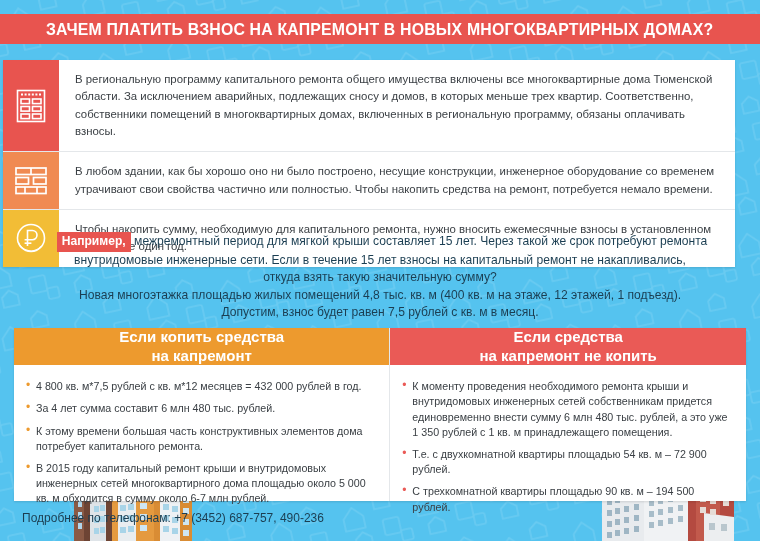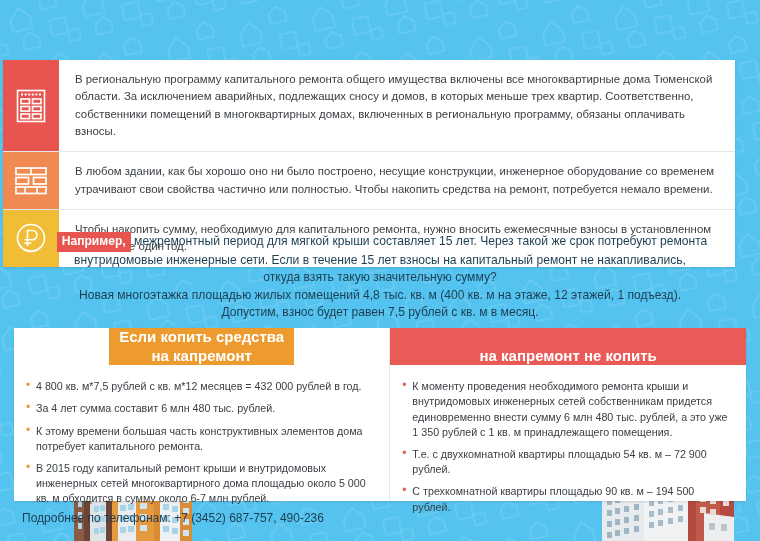--- a/index.html
+++ b/index.html
@@ -127,21 +127,21 @@
     height: 173px;
     display: flex;
     z-index: 3;
     box-shadow: 0 1px 2px rgba(0,0,0,0.12);
   }
   .col {
     display: flex;
     flex-direction: column;
     background: #ffffff;
   }
-  .col-left  { width: 381px; align-items: center; }
+  .col-left  { width: 381px; }
   .col-right { width: 361px; border-left: 1px solid #e4e7ea; }
 
   .col-head {
     height: 52px;
     display: flex;
     align-items: center;
     justify-content: center;
     text-align: center;
     color: #ffffff;
     font-size: 15px;
@@ -199,20 +199,23 @@
           <path d="M38 8 L46 2 L54 8 L54 18 L38 18 Z"></path>
           <rect x="44" y="30" width="16" height="16" rx="2"></rect>
           <path d="M14 44 L22 38 L30 44 L30 54 L14 54 Z"></path>
           <rect x="60" y="44" width="11" height="11" rx="2"></rect>
         </g>
       </pattern>
     </defs>
     <rect width="760" height="541" fill="url(#housePat)"></rect>
   </svg>
 
+  <div class="title-bar">
+    <div class="title-text">ЗАЧЕМ ПЛАТИТЬ ВЗНОС НА КАПРЕМОНТ В НОВЫХ МНОГОКВАРТИРНЫХ ДОМАХ?</div>
+  </div>
 
   <div class="info-card">
 
     <div class="info-row">
       <div class="info-icon icon-red">
         <svg width="32" height="36" viewBox="0 0 32 36" aria-hidden="true">
           <g fill="none" stroke="#ffffff" stroke-width="1.6">
             <rect x="2.5" y="2.5" width="27" height="31"></rect>
             <line x1="6" y1="6.5" x2="26" y2="6.5" stroke-dasharray="2 1.6" stroke-width="2.2"></line>
             <rect x="6" y="11" width="8.5" height="4.6"></rect>
@@ -454,21 +457,21 @@
         <div class="bullet">4 800 кв. м*7,5 рублей с кв. м*12 месяцев = 432 000 рублей в год.</div>
         <div class="bullet">За 4 лет сумма составит 6 млн 480 тыс. рублей.</div>
         <div class="bullet">К этому времени большая часть конструктивных элементов дома потребует капитального ремонта.</div>
         <div class="bullet">В 2015 году капитальный ремонт крыши и внутридомовых инженерных сетей многоквартирного дома площадью около 5 000 кв. м обходится в сумму около 6-7 млн рублей.</div>
       </div>
     </div>
 
     <div class="col col-right">
       <div class="col-head head-red">
         <span>
-          <br>
+          <span>Если средства</span><br>
           <span>на капремонт не копить</span>
         </span>
       </div>
       <div class="col-body">
         <div class="bullet">К моменту проведения необходимого ремонта крыши и внутридомовых инженерных сетей собственникам придется единовременно внести сумму 6 млн 480 тыс. рублей, а это уже 1 350 рублей с 1 кв. м принадлежащего помещения.</div>
         <div class="bullet">Т.е. с двухкомнатной квартиры площадью 54 кв. м – 72 900 рублей.</div>
         <div class="bullet">С трехкомнатной квартиры площадью 90 кв. м – 194 500 рублей.</div>
       </div>
     </div>
   </div>

